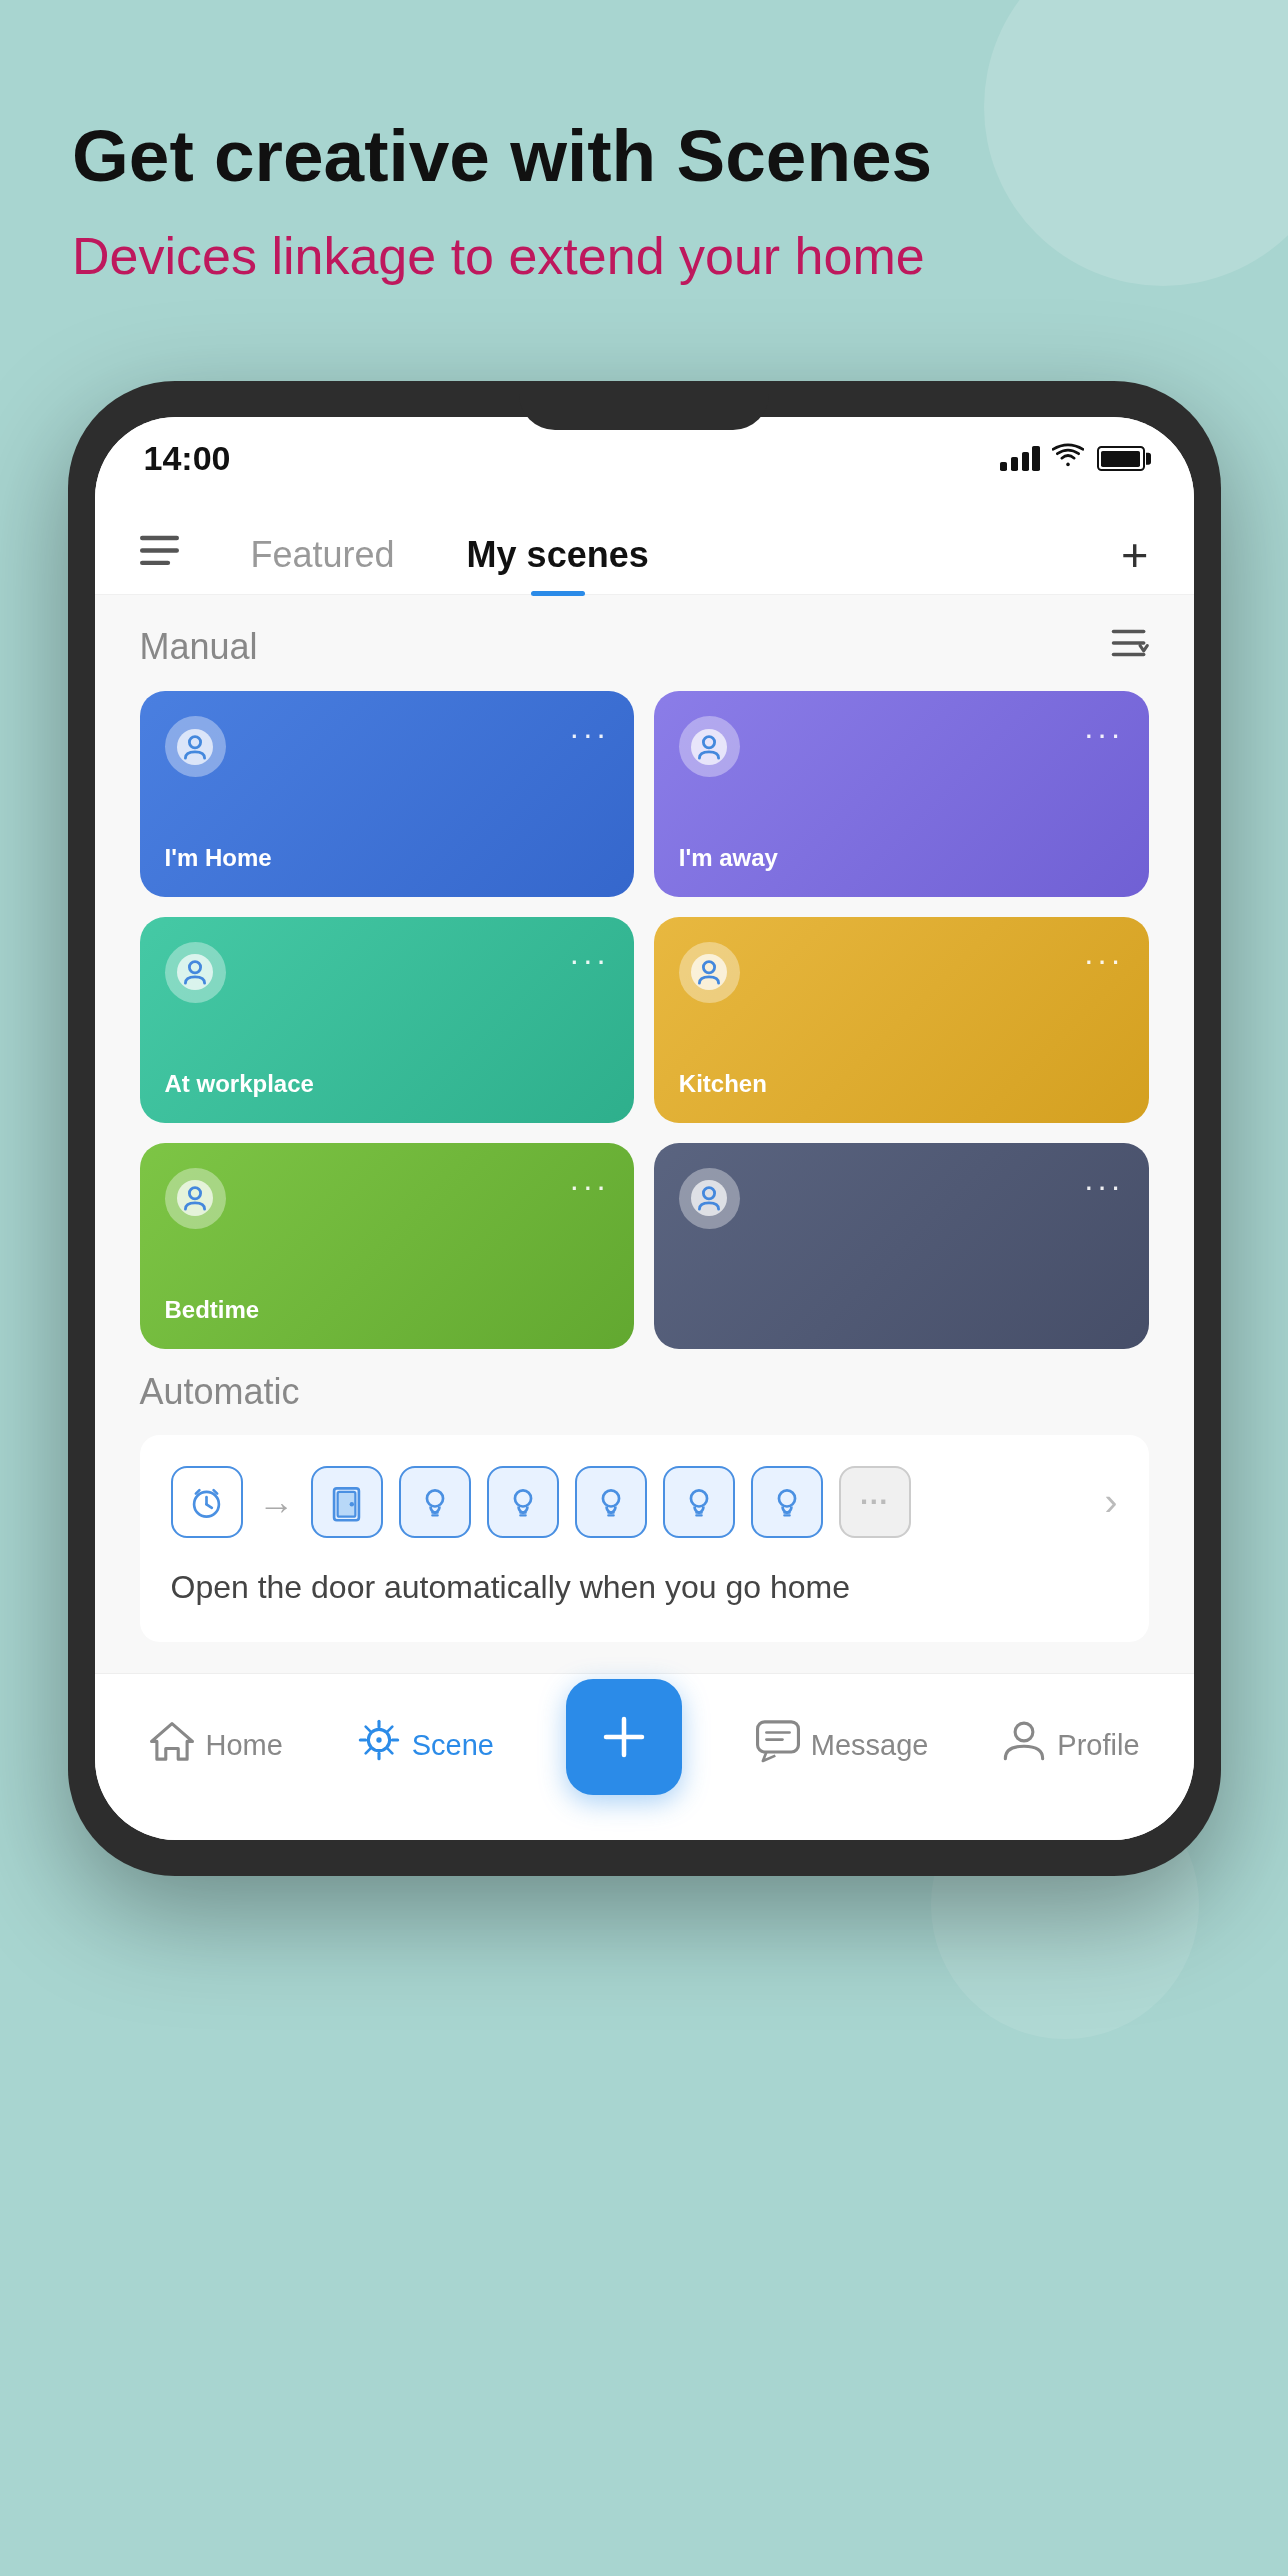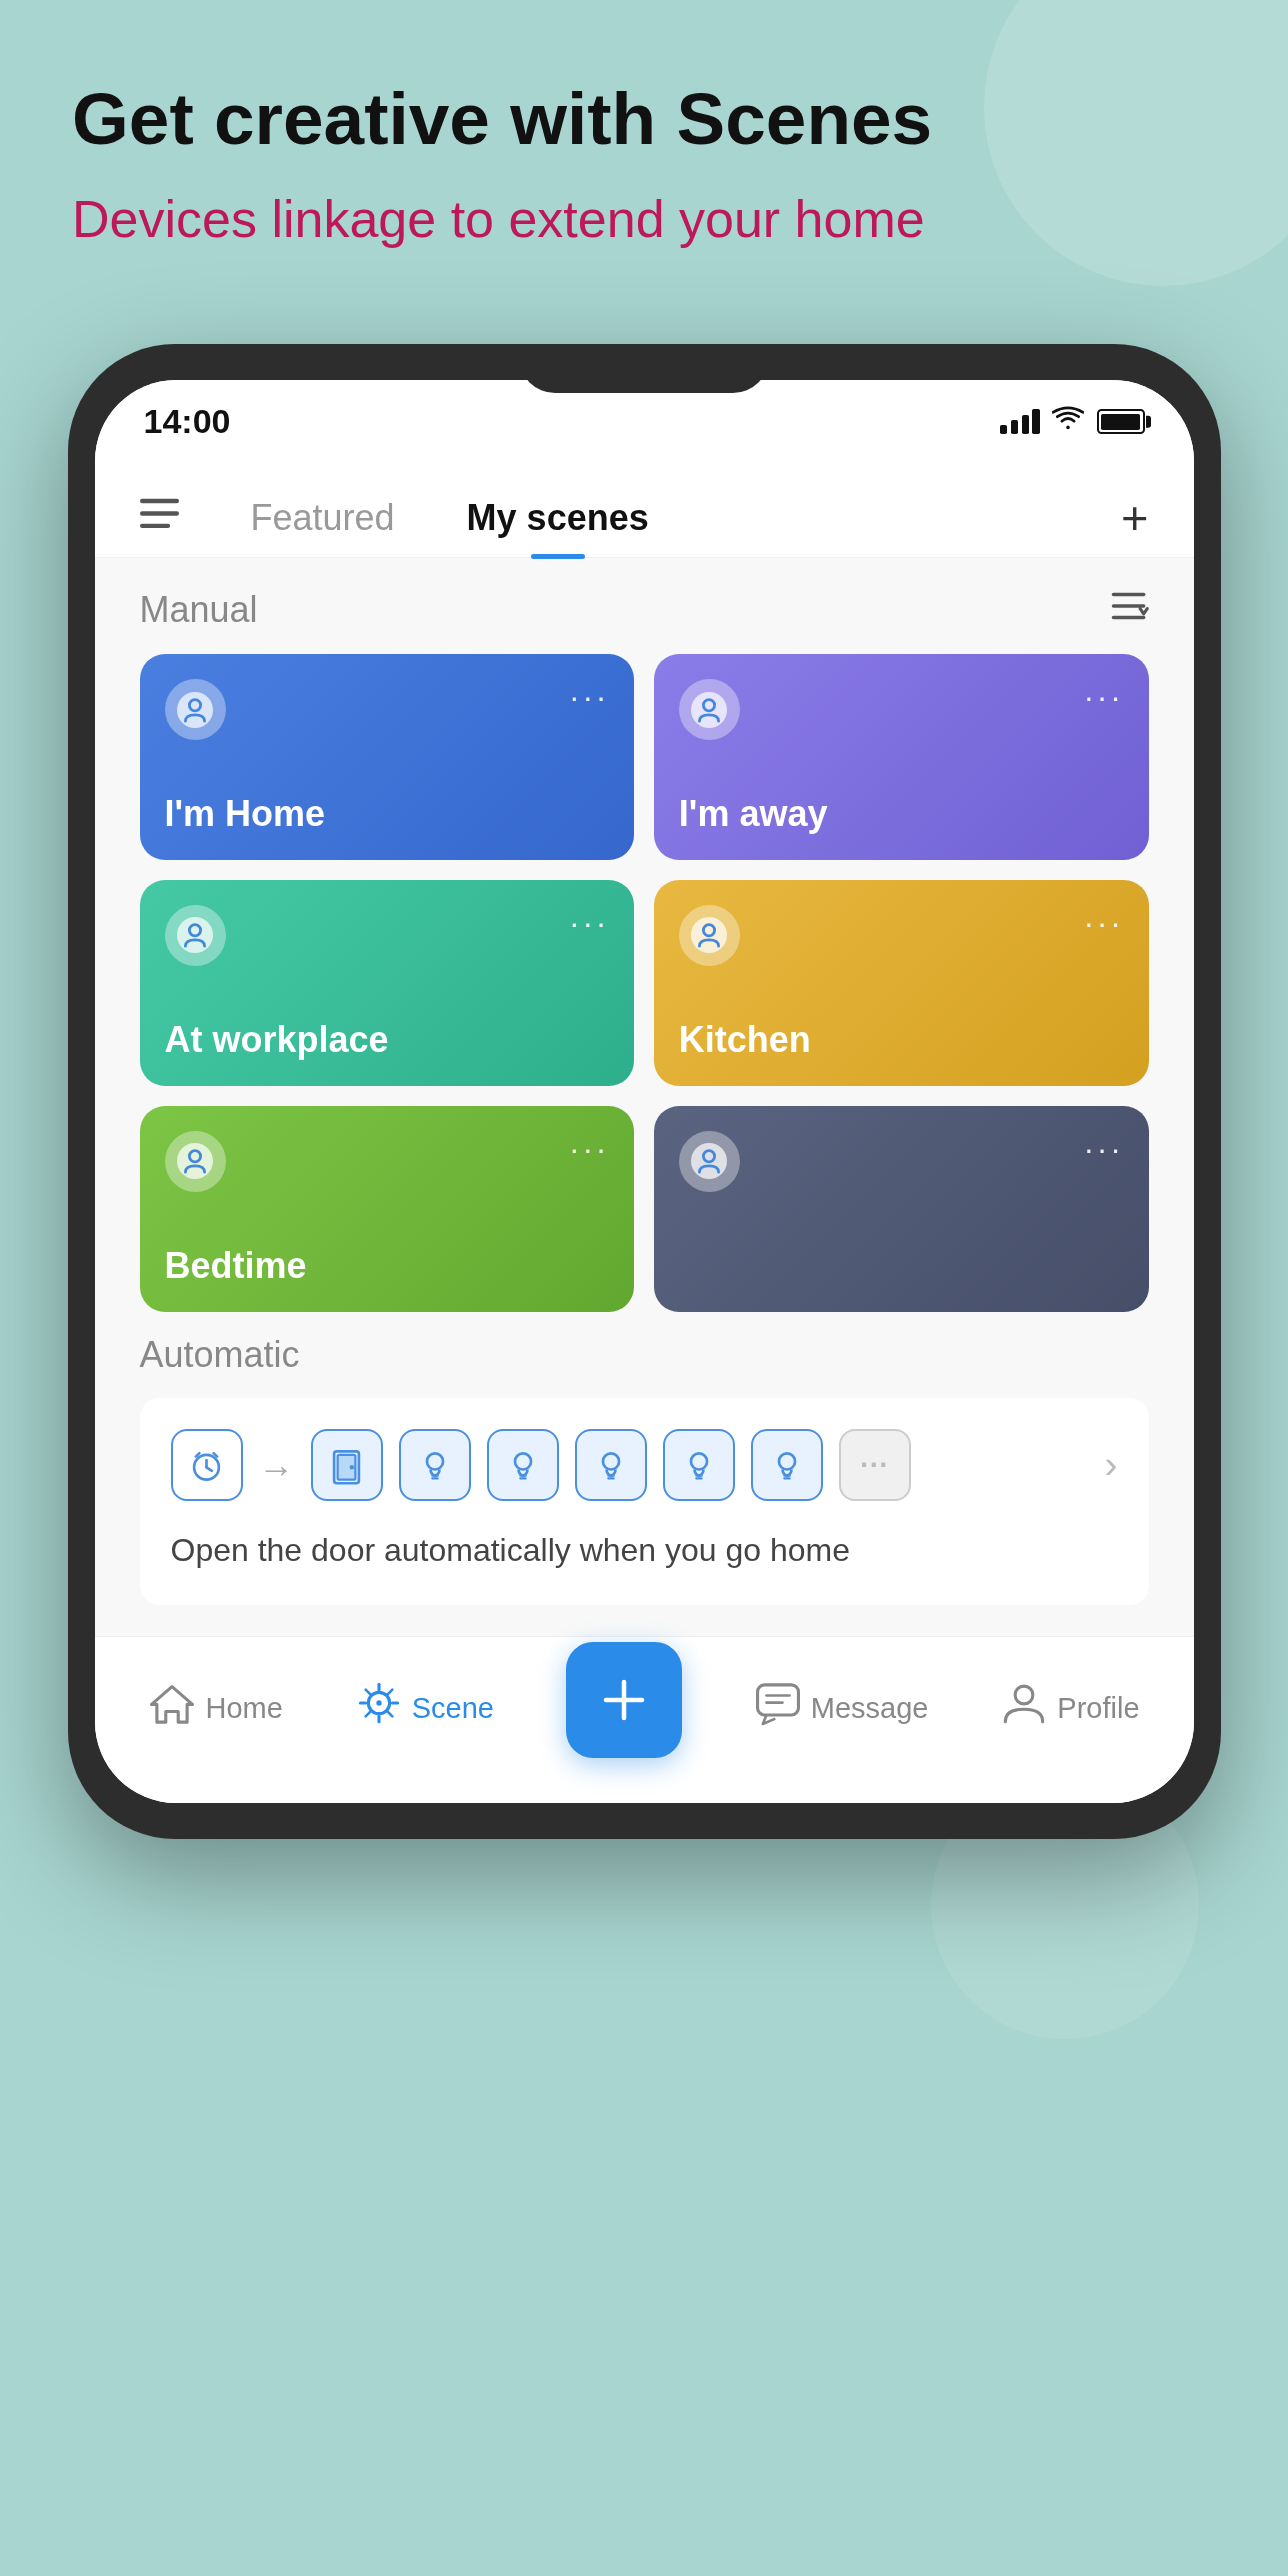--- a/index.html
+++ b/index.html
@@ -27,21 +27,21 @@
       width: 268px;
       height: 268px;
       border-radius: 50%;
       background: rgba(255,255,255,0.1);
       bottom: 537px;
       right: 89px;
     }
 
     
     .header-section {
-      padding: 79px 72px 54px 72px;
+      padding: 116px 72px 54px 72px;
     }
     .header-title {
       font-size: 73px;
       font-weight: 900;
       color: #111;
       line-height: 1.1;
       margin-bottom: 27px;
     }
     .header-subtitle {
       font-size: 52px;
@@ -256,21 +256,21 @@
       font-size: 19.7px;
       color: #4488dd;
     }
     .scene-more {
       color: rgba(255,255,255,0.9);
       font-size: 32px;
       letter-spacing: 2.7px;
     }
     .scene-name {
       color: #fff;
-      font-size: 36px;
+      font-size: 24px;
       font-weight: 600;
     }
 
     .card-blue { background: linear-gradient(135deg, #4a7fe0, #3567cc); }
     .card-purple { background: linear-gradient(135deg, #8b7de8, #7060d4); }
     .card-teal { background: linear-gradient(135deg, #45c9a5, #2eaf8c); }
     .card-orange { background: linear-gradient(135deg, #e8b840, #d4a020); }
     .card-green { background: linear-gradient(135deg, #7dc545, #62a830); }
     .card-dark { background: linear-gradient(135deg, #5a6480, #464e68); }
 

